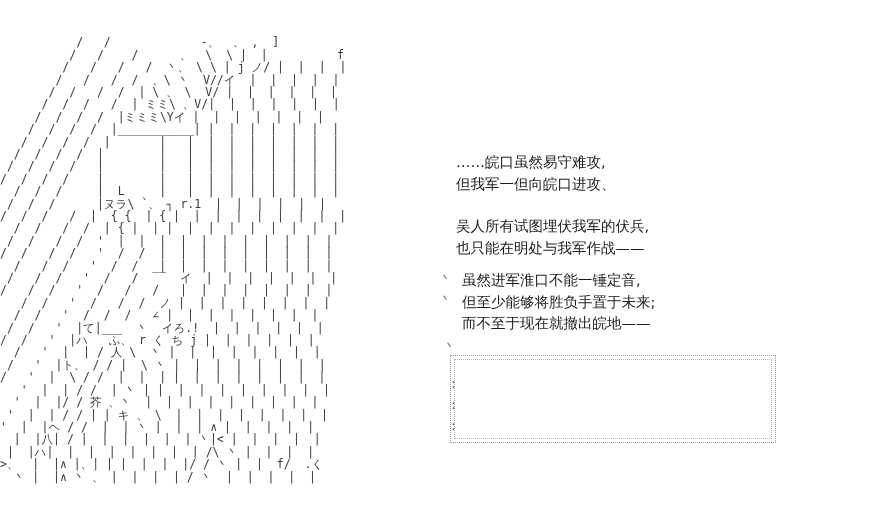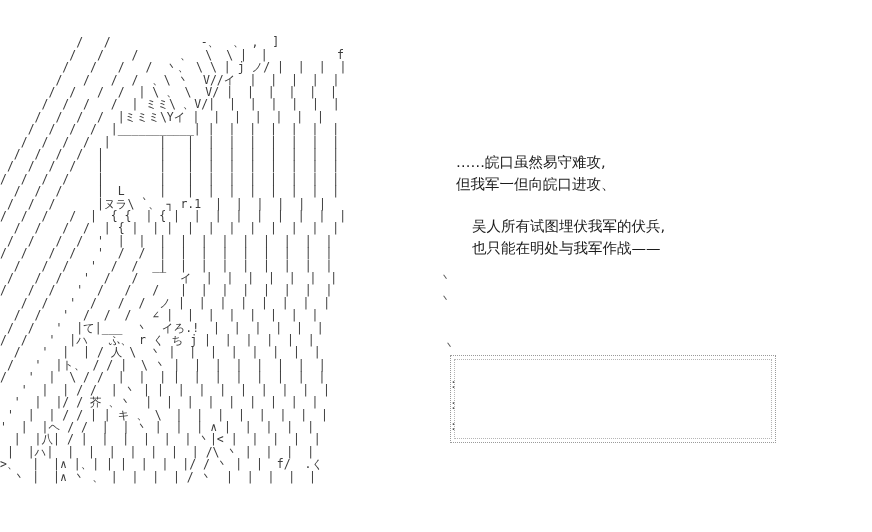--- a/index.html
+++ b/index.html
@@ -48,21 +48,21 @@
   }
   .speech {
     position: absolute;
     font-family: "DejaVu Sans", "Liberation Sans", sans-serif;
     font-size: 14.5px;
     line-height: 21.5px;
     color: #1b1b1b;
     white-space: pre;
   }
   .speech.b1 { left: 4px;  top: 152px; }
-  .speech.b2 { left: 20px;  top: 216px; }
+  .speech.b2 { left: 4px;  top: 216px; }
   .speech.b3 { left: 10px; top: 270px; }
 
   
   #speech-box {
     position: absolute;
     left: -2px;
     top: 355px;
     width: 326px;
     height: 88px;
     border: 1px dotted #9a9a9a;
@@ -134,20 +134,23 @@
   丶 |  |∧ 丶 、 |  |  |  | / 丶  |  |  |  |  |   </pre>
 
   <div id="dialogue">
 
     <div class="speech b1">……皖口虽然易守难攻,
 但我军一但向皖口进攻、</div>
 
     <div class="speech b2">吴人所有试图埋伏我军的伏兵,
 也只能在明处与我军作战——</div>
 
+    <div class="speech b3">虽然进军淮口不能一锤定音,
+但至少能够将胜负手置于未来;
+而不至于现在就撤出皖地——</div>
 
     <div id="speech-box"></div>
 
 
     <div id="stray-marks">
         <span class="stray" style="left: -12px; top: 272px;">丶</span>
         <span class="stray" style="left: -12px; top: 293px;">丶</span>
         <span class="stray" style="left: -8px; top: 340px;">丶</span>
         <span class="stray" style="left: -2px; top: 378px;">:</span>
         <span class="stray" style="left: -2px; top: 399px;">:</span>

